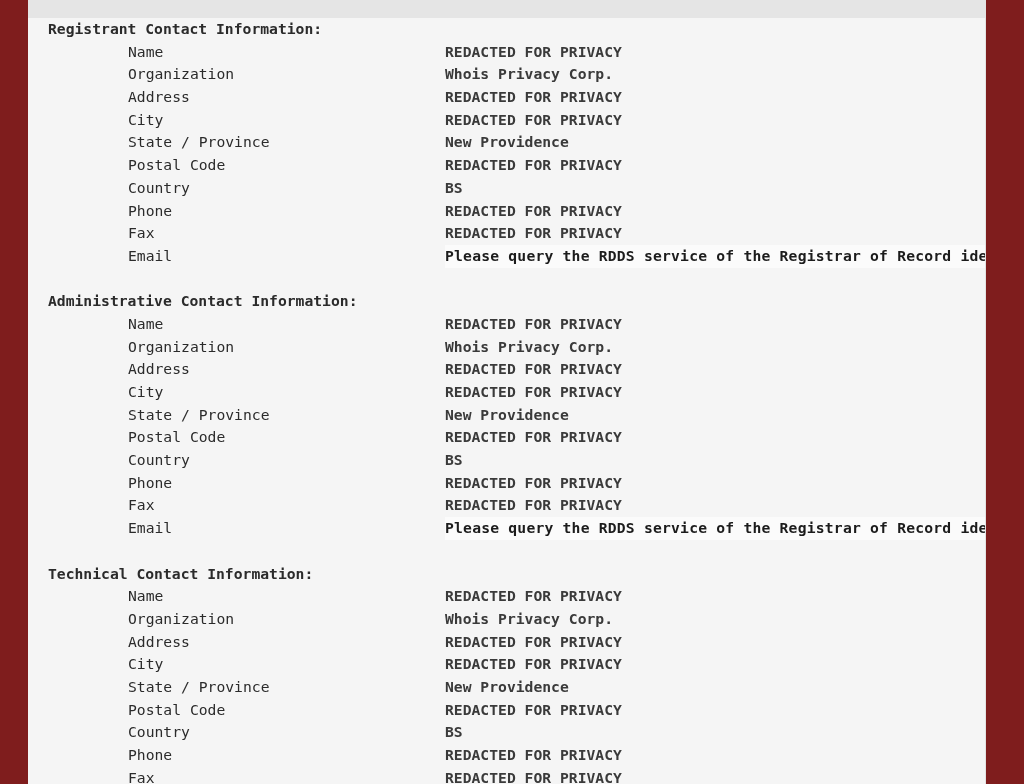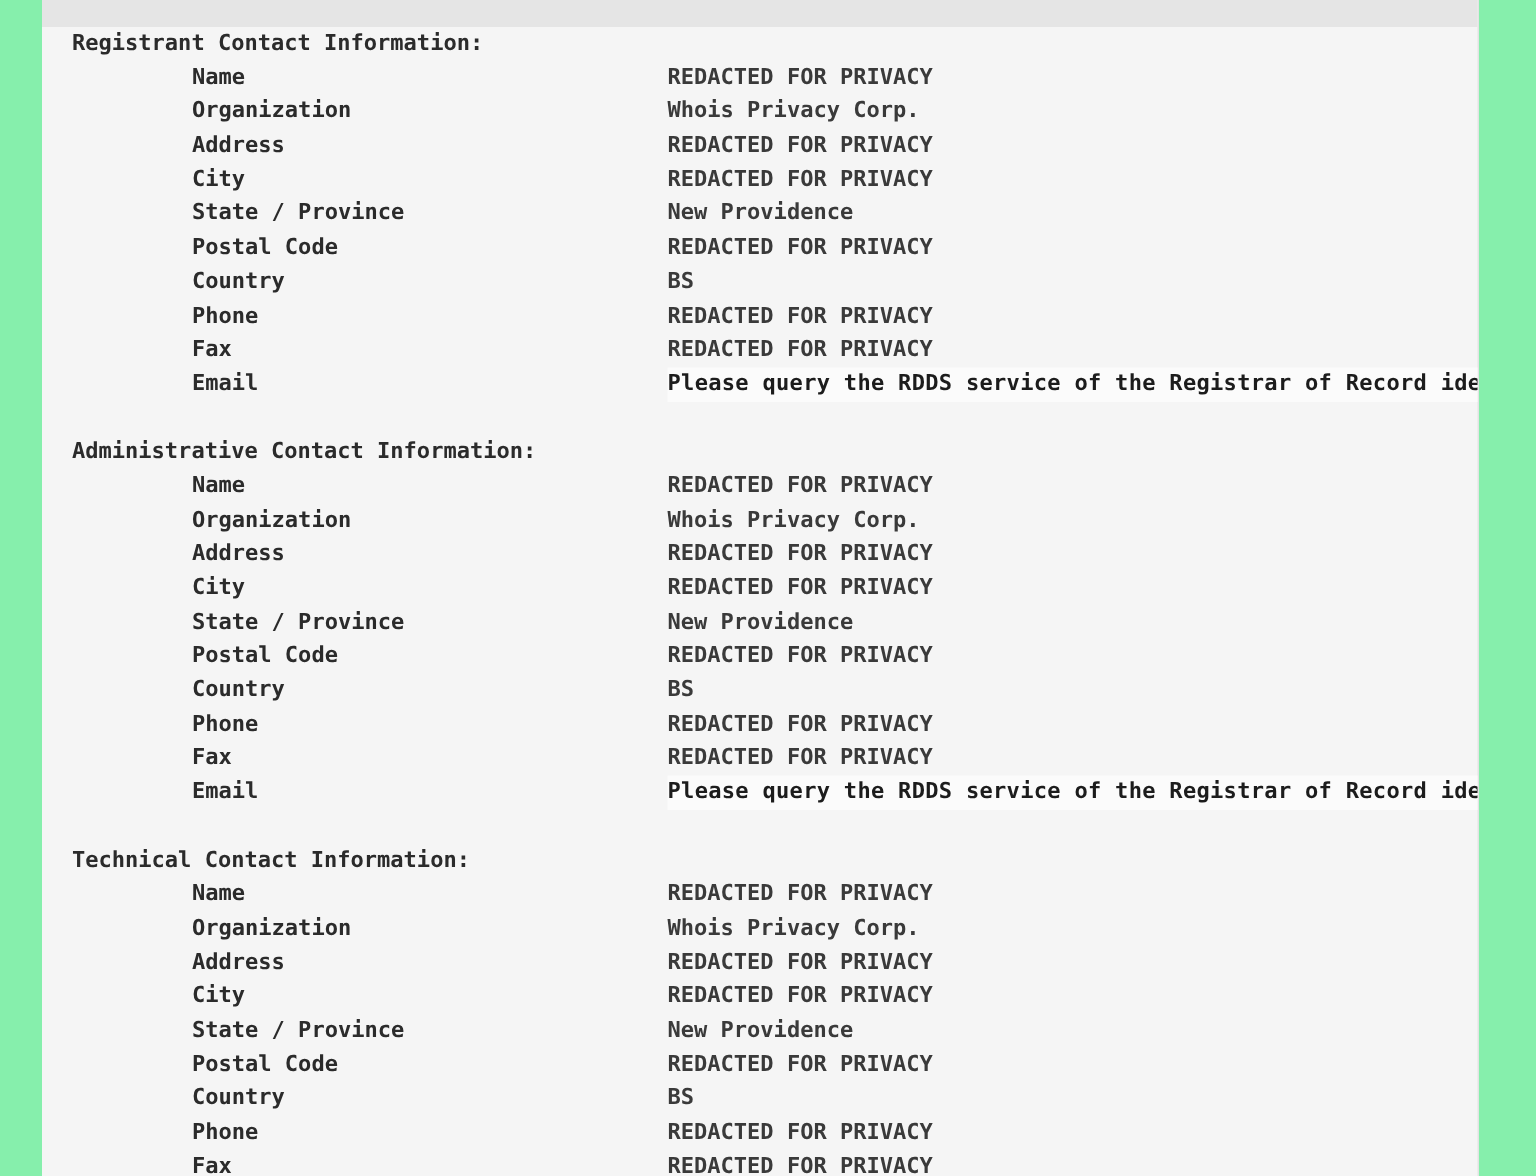--- a/index.html
+++ b/index.html
@@ -12,21 +12,21 @@
     height: 784px;
     overflow: hidden;
     font-family: "DejaVu Sans Mono", "Liberation Mono", monospace;
   }
 
   
   #page {
     position: relative;
     width: 1024px;
     height: 784px;
-    background: #86efac;
+    background: #7f1d1d;
     overflow: hidden;
   }
 
   
   #doc-column {
     position: absolute;
     left: 28px;
     top: 0;
     width: 958px;
     height: 784px;
@@ -78,21 +78,21 @@
   .field-row {
     display: block;
     position: relative;
     height: 22.7px;
     padding-left: 100px;      
     white-space: nowrap;
   }
 
   .field-label {
     display: inline-block;
-    font-weight: bold;
+    font-weight: normal;
     color: #2b2b2b;
   }
 
   .field-value {
     position: absolute;
     left: 417px;              
     top: 0;
     font-weight: bold;
     color: #3a3a3a;
     white-space: pre;

